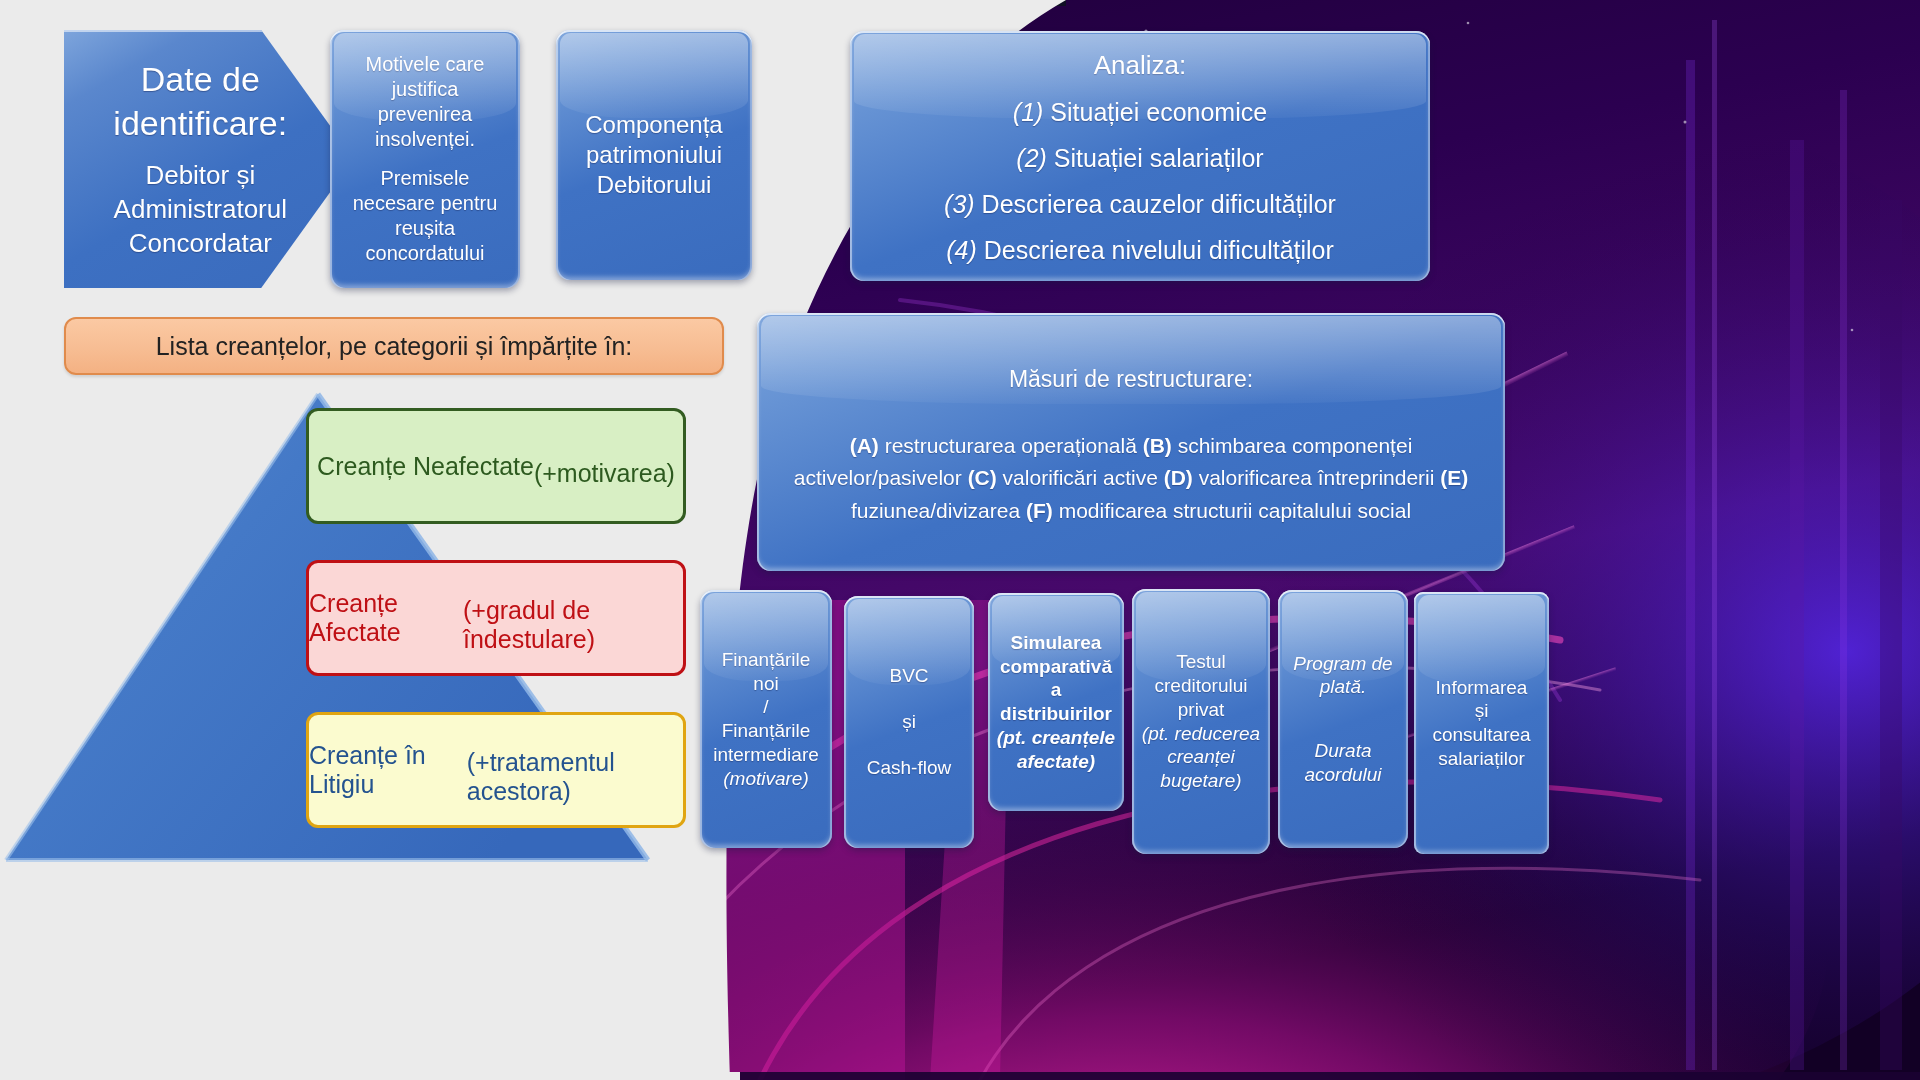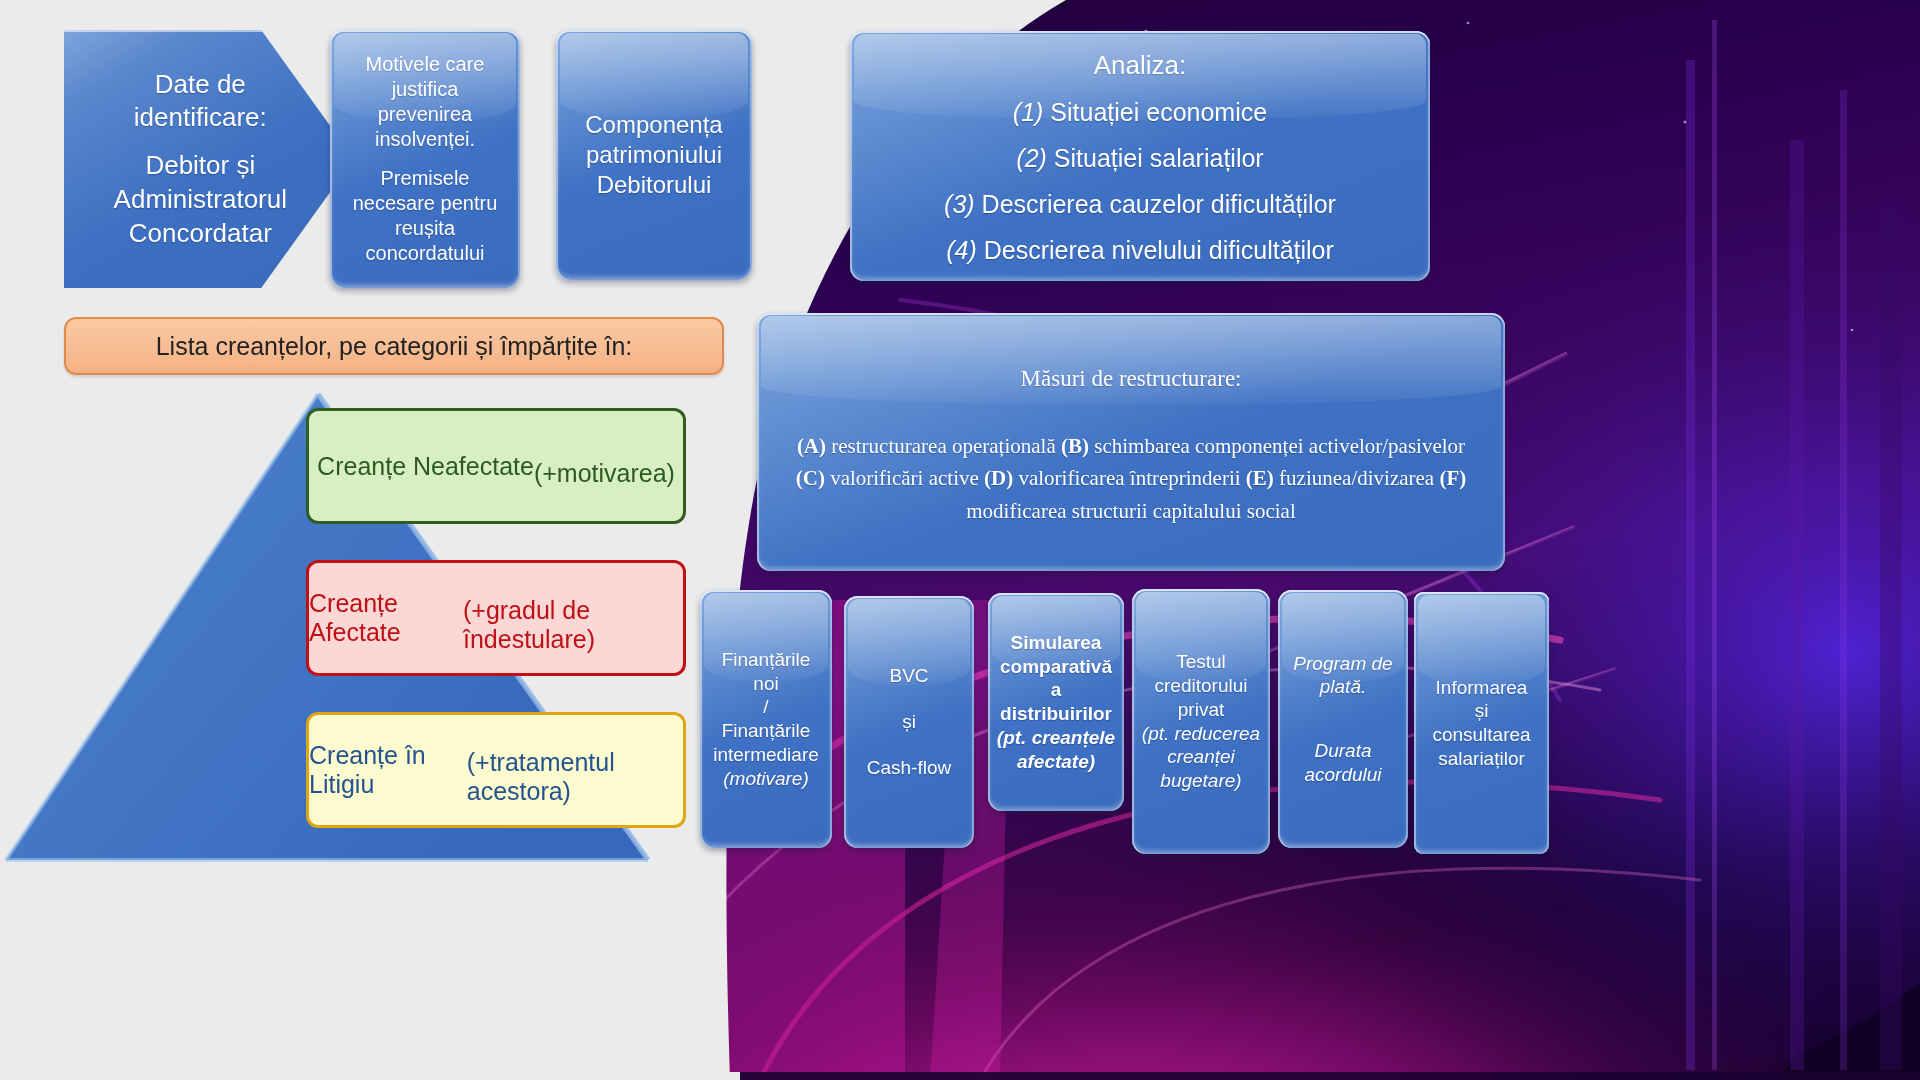--- a/index.html
+++ b/index.html
@@ -53,41 +53,41 @@
     position:absolute;
     left:64px; top:30px; width:290px; height:258px;
     clip-path: polygon(0 0, 68% 0, 100% 50%, 68% 100%, 0 100%);
     background:linear-gradient(150deg,#7ea5dc 0%, #5a87cd 18%, #3d70c2 55%, #3a6bbd 100%);
     box-shadow:inset 0 2px 0 rgba(255,255,255,.55);
     display:flex; flex-direction:column; align-items:center; justify-content:center;
     color:#fff; text-align:center; line-height:1.3;
     text-shadow:0 1px 1px rgba(25,40,90,.45);
   }
   #arrow-box .inner { width:73%; padding-right:6%; }
-  #arrow-box .l1 { font-size:26px; }
+  #arrow-box .l1 { font-size:34px; }
   #arrow-box .l2 { font-size:26px; margin-top:14px; }
 
   
   #box-motive { left:330px; top:30px; width:190px; height:258px; padding:8px 12px; font-size:20px; }
   #box-motive .p2 { margin-top:14px; }
   #box-patrimoniu { left:556px; top:30px; width:196px; height:250px; padding:8px 12px; font-size:24px; }
 
   
   #box-analiza {
     left:850px; top:31px; width:580px; height:250px;
     align-items:center; justify-content:flex-start; padding:18px 16px 10px;
   }
   #box-analiza .title { font-size:26px; }
   #box-analiza .row { font-size:25px; margin-top:15px; }
   #box-analiza .num { font-style:italic; }
 
   
   #box-masuri {
     left:757px; top:313px; width:748px; height:258px;
-    align-items:center; justify-content:flex-start; padding:52px 28px 10px;font-family:Liberation Serif, serif;
+    align-items:center; justify-content:flex-start; padding:52px 28px 10px;
   }
   #box-masuri .title { font-size:23px; }
   #box-masuri .body { font-size:21px; margin-top:36px; line-height:1.55; }
   #box-masuri .body b { font-weight:bold; }
 
   
   #box-lista {
     position:absolute; left:64px; top:317px; width:660px; height:58px;
     border-radius:12px;
     background:linear-gradient(180deg,#fbc9a3 0%, #f7bd93 55%, #f4b183 100%);

